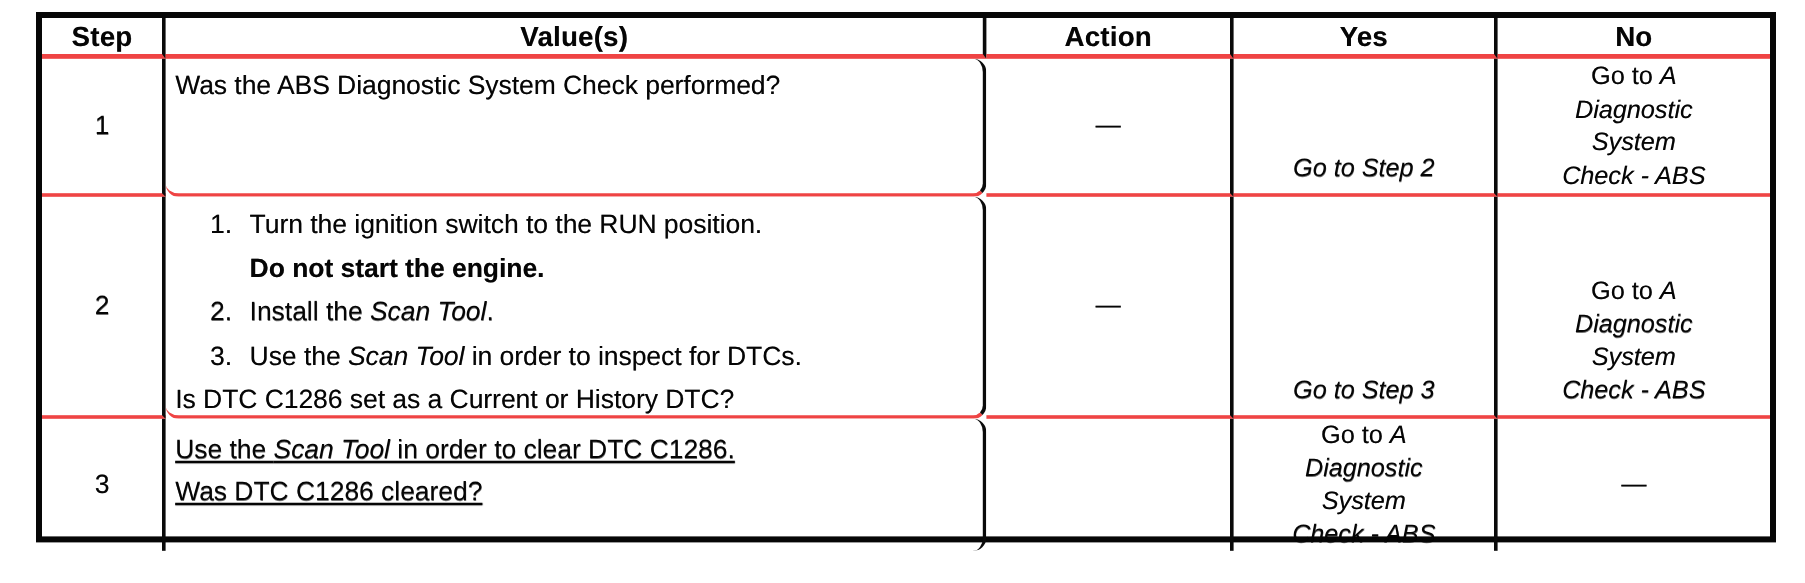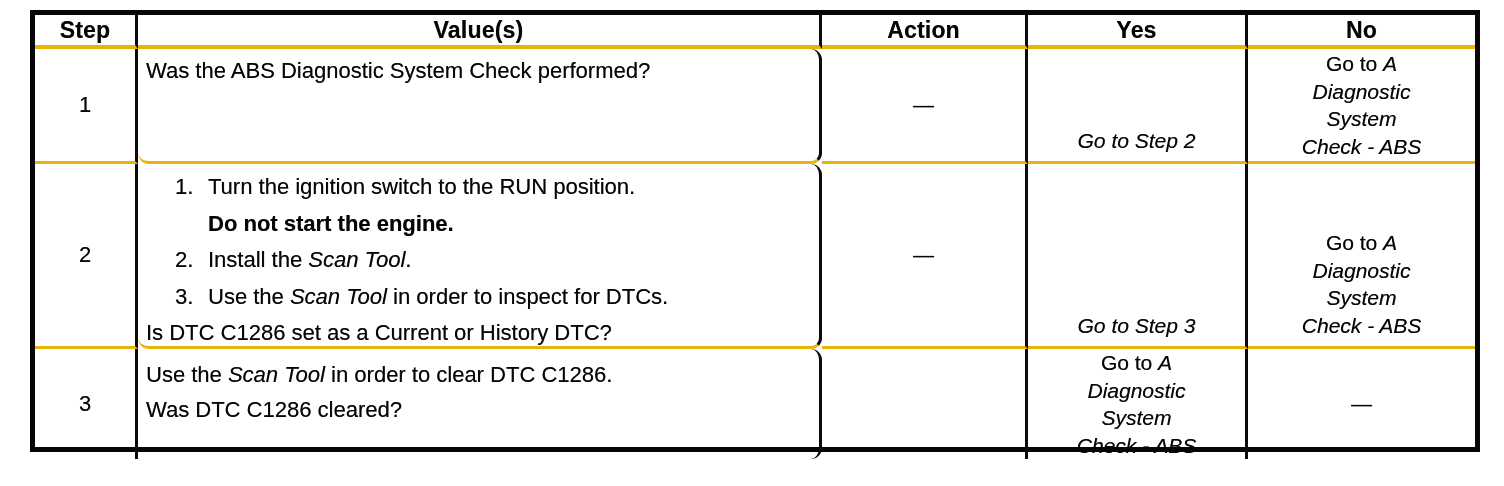--- a/index.html
+++ b/index.html
@@ -12,42 +12,42 @@
   .doc-table{
     position:absolute;left:30px;top:10px;width:1450px;height:442px;
     box-sizing:border-box;border:5px solid #060606;background:#fff;
     display:grid;
     grid-template-columns:103px 684px 206px 220px 1fr;
     grid-template-rows:34px 115px 185px 1fr;
   }
   .cell{
     box-sizing:border-box;
     border-right:3px solid #0a0a0a;
-    border-bottom:3px solid #eab308;
+    border-bottom:3px solid #ef4444;
     display:flex;
     text-shadow:0.2px 0.2px 0.4px rgba(0,0,0,0.55);
   }
   .last-col{border-right:none;}
   .last-row{border-bottom:none;}
   .hdr{
     border-bottom-width:4px;
     align-items:center;justify-content:center;
     font-weight:bold;font-size:23px;letter-spacing:0.2px;
   }
   .step-cell{
     align-items:center;justify-content:center;
     font-size:22px;
   }
   .action-cell{
     display:block;font-size:22px;line-height:28px;
     padding:8px 10px 0 8px;
     border-radius:11px;
   }
   .a-r2{line-height:36.5px;padding-top:5px;}
-  .a-r3{line-height:35px;padding-top:8px;}
+  .a-r3{line-height:35px;padding-top:8px;text-decoration:underline;}
   .ln{white-space:normal;}
   .ln-num{padding-left:29px;}
   .ln-num .marker{display:inline-block;width:33px;}
   .ln-sub{padding-left:62px;font-weight:bold;}
   .it{font-style:italic;}
   .value-cell{
     align-items:center;justify-content:center;font-size:21px;
   }
   .ref-cell{font-size:21px;}
   .ref-cell.bottom{align-items:flex-end;justify-content:center;padding-bottom:7px;}

